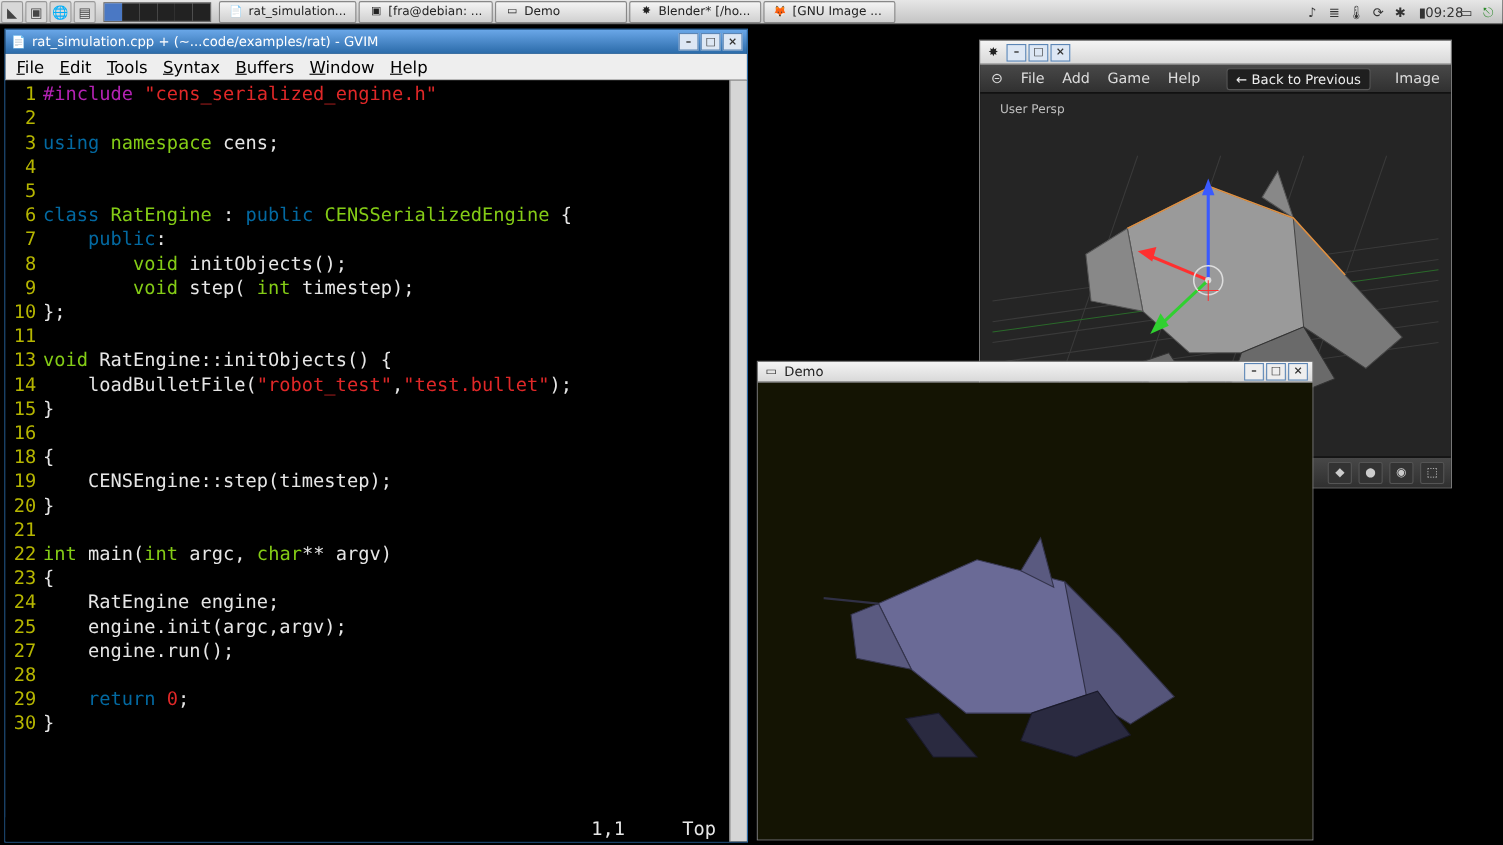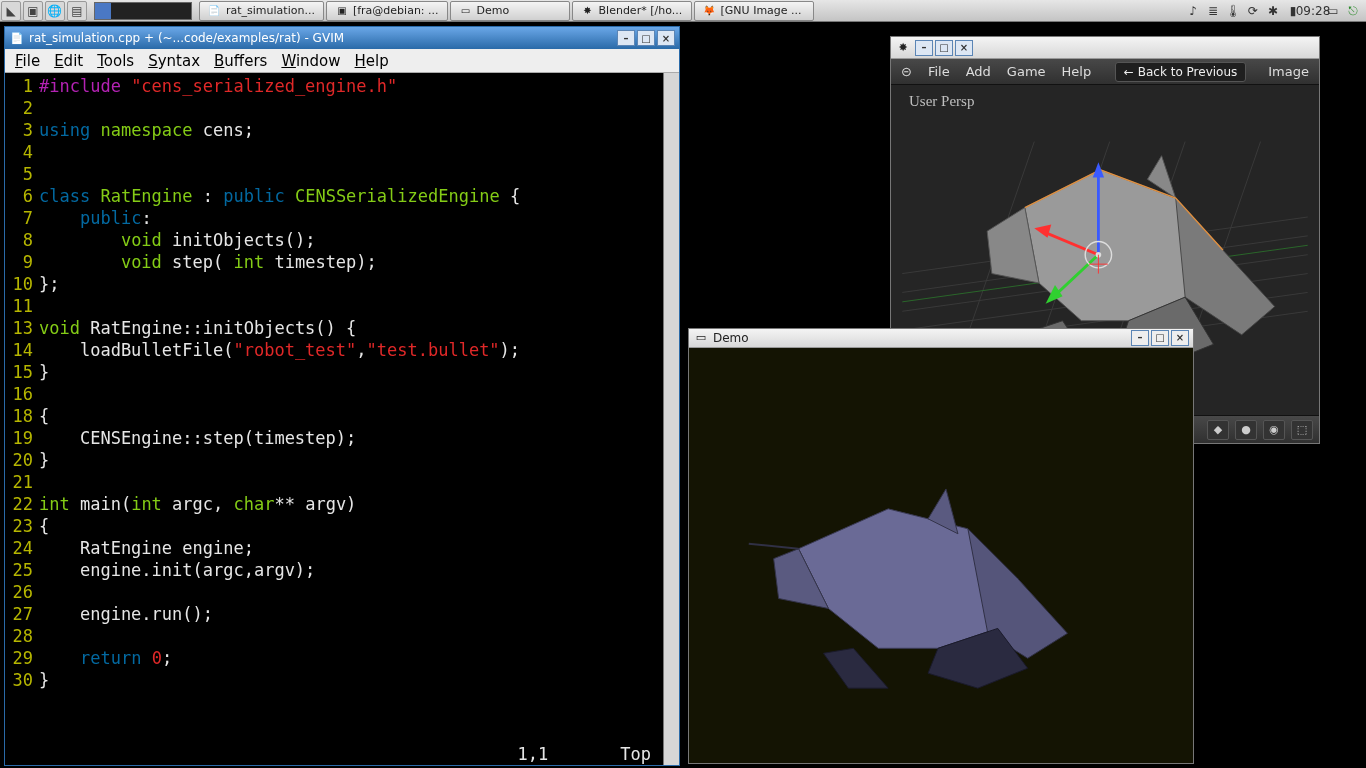--- a/index.html
+++ b/index.html
@@ -75,21 +75,21 @@
   .tok-type{color:#84cc16;}
   .tok-plain{color:#e6e6e6;}
   .tok-num{color:#e02828;}
   .line{white-space:pre;}
   .vim-status{
     position:absolute; left:0; right:16px; bottom:0; height:22px;
     background:#000; color:#e6e6e6;
     display:flex; font-family:"DejaVu Sans Mono",monospace;font-size:17px;
     padding-right:12px;
   }
-  .vim-status .pos{margin-left:auto;margin-right:72px;}
+  .vim-status .pos{margin-left:auto;margin-right:52px;}
   .vim-sb{position:absolute;right:0;top:0;bottom:0;width:16px;background:#d6d6d6;border-left:1px solid #777;}
 
   
   #demo{left:688px;top:328px;width:506px;height:436px;border:1px solid #777;}
   #demo .titlebar{background:linear-gradient(#f4f4f4,#d8d8d8);color:#222;border-bottom:1px solid #999;}
   #demo .win-btns div{background:#eee;}
   .demo-canvas{flex:1;background:#141403;position:relative;}
 
   
   #blender{left:890px;top:36px;width:430px;height:408px;border:1px solid #777;}
@@ -103,21 +103,21 @@
     margin-left:auto;margin-right:6px;
     background:#1f1f1f;border:1px solid #555;border-radius:3px;
     padding:2px 8px; color:#eee;font-size:12px;display:flex;align-items:center;gap:4px;
   }
   .blender-view{flex:1;background:#252525;position:relative;overflow:hidden;}
   .blender-footer{
     height:28px;background:linear-gradient(#484848,#303030);display:flex;align-items:center;
     gap:6px;padding:0 6px;color:#ccc;font-size:11px;border-top:1px solid #111;
   }
   .blender-footer .ftb{width:22px;height:20px;background:#333;border:1px solid #555;border-radius:2px;display:flex;align-items:center;justify-content:center;}
-  .view-label{position:absolute;top:8px;left:18px;color:#bfbfbf;font-size:15px;font-family:Liberation Serif, serif;}
+  .view-label{position:absolute;top:8px;left:18px;color:#bfbfbf;font-size:11px;}
 </style>
 </head>
 <body>
 
 <div class="taskbar">
   <div class="icon-btn">◣</div>
   <div class="icon-btn">▣</div>
   <div class="icon-btn">🌐</div>
   <div class="icon-btn">▤</div>
   <div class="pager">
@@ -201,21 +201,20 @@
         <div class="line"><span class="gutter">15</span><span class="tok-plain">}</span></div>
         <div class="line"><span class="gutter">16</span></div>
         <div class="line"><span class="gutter">18</span><span class="tok-plain">{</span></div>
         <div class="line"><span class="gutter">19</span><span class="tok-plain">    CENSEngine::step(timestep);</span></div>
         <div class="line"><span class="gutter">20</span><span class="tok-plain">}</span></div>
         <div class="line"><span class="gutter">21</span></div>
         <div class="line"><span class="gutter">22</span><span class="tok-type">int</span><span class="tok-plain"> main(</span><span class="tok-type">int</span><span class="tok-plain"> argc, </span><span class="tok-type">char</span><span class="tok-plain">** argv)</span></div>
         <div class="line"><span class="gutter">23</span><span class="tok-plain">{</span></div>
         <div class="line"><span class="gutter">24</span><span class="tok-plain">    RatEngine engine;</span></div>
         <div class="line"><span class="gutter">25</span><span class="tok-plain">    engine.init(argc,argv);</span></div>
-        <div class="line"><span class="gutter">26</span></div>
         <div class="line"><span class="gutter">27</span><span class="tok-plain">    engine.run();</span></div>
         <div class="line"><span class="gutter">28</span></div>
         <div class="line"><span class="gutter">29</span><span class="tok-plain">    </span><span class="tok-kw">return</span><span class="tok-plain"> </span><span class="tok-num">0</span><span class="tok-plain">;</span></div>
         <div class="line"><span class="gutter">30</span><span class="tok-plain">}</span></div>
       </div>
     <div class="vim-status">
       <span class="pos">1,1</span>
       <span>Top</span>
     </div>
     <div class="vim-sb"></div>

